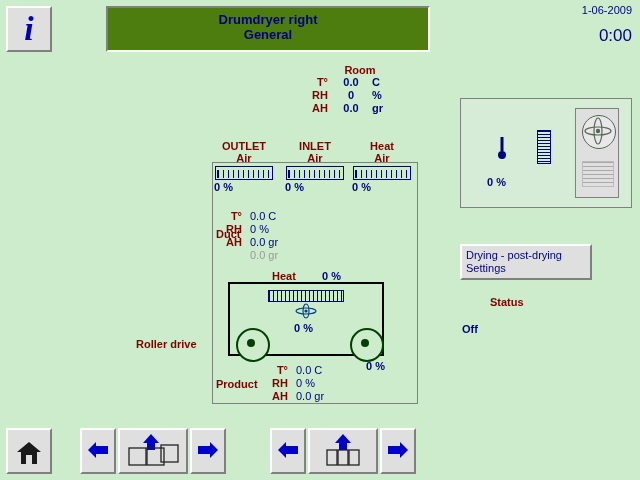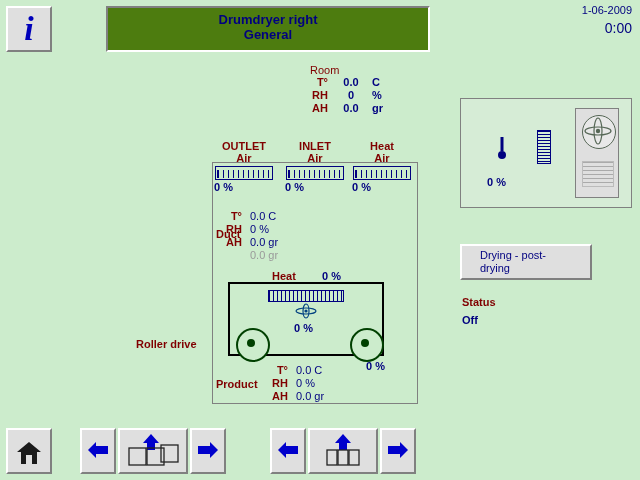--- a/index.html
+++ b/index.html
@@ -45,29 +45,29 @@
     font-size:13px;
     padding-top:4px;
   }
   #title-box .l2{font-weight:bold;font-size:13px;}
 
   
   #datetime{
     right:8px;top:4px;text-align:right;
     color:#000080;font-size:11px;
   }
-  #datetime .time{font-size:14px;margin-top:4px;}
+  #datetime .time{font-size:17px;margin-top:10px;}
 
   
   #room-block{left:300px;top:64px;width:120px;}
   .rowline{display:flex;justify-content:flex-start;line-height:13px;}
   .lbl{width:28px;text-align:right;font-weight:bold;color:#800000;}
   .val{width:34px;text-align:center;padding-left:6px;color:#000080;font-weight:bold;}
   .unit{padding-left:4px;color:#000080;font-weight:bold;}
-  #room-title{font-weight:normal;color:#800000;width:100px;margin-left:10px;}
+  #room-title{text-align:center;font-weight:bold;color:#800000;width:100px;margin-left:10px;}
 
   
   #process-frame{
     left:212px;top:162px;width:206px;height:242px;
     border:1px solid #808080;
     background:transparent;
     box-sizing:border-box;
   }
 
   .air-col{position:absolute;width:64px;text-align:center;}
@@ -160,28 +160,28 @@
   }
   #right-pct{position:absolute;left:487px;top:176px;font-weight:bold;color:#000080;}
 
   
   #settings-box{
     left:460px;top:244px;width:132px;height:36px;
     background:#dfdfdf;
     border:2px solid #808080;
     border-top-color:#ffffff;border-left-color:#ffffff;
     box-sizing:border-box;
-    padding:3px 18px;
+    padding:3px 4px;
     color:#000080;
     line-height:13px;
   }
 
   #status-block{left:462px;top:296px;}
-  #status-title{font-weight:bold;color:#800000;}
-  #status-value{color:#000080;font-weight:bold;margin-top:6px;}
+  #status-title{font-weight:bold;color:#800000;margin-left:28px;}
+  #status-value{color:#000080;font-weight:bold;margin-top:15px;}
 
   
   .btn{
     position:absolute;bottom:6px;height:46px;
     background:#dfdfdf;
     border:2px solid #808080;
     border-top-color:#ffffff;border-left-color:#ffffff;
     box-sizing:border-box;
   }
   #home-btn{left:6px;width:46px;}
@@ -316,20 +316,21 @@
     <ellipse cx="22" cy="22" rx="4" ry="13" fill="none" stroke="#556655" stroke-width="1.2"></ellipse>
     <ellipse cx="22" cy="22" rx="13" ry="4" fill="none" stroke="#556655" stroke-width="1.2"></ellipse>
     <circle cx="22" cy="22" r="2.2" fill="#556655"></circle>
   </svg>
   <div class="grill"></div>
 </div>
 <div id="right-pct">0 %</div>
 
 <div class="abs" id="settings-box">
   <div>Drying - post-drying</div>
+  <div>Settings</div>
 </div>
 
 <div class="abs" id="status-block">
   <div id="status-title">Status</div>
   <div id="status-value">Off</div>
 </div>
 
 <div class="btn" id="home-btn">
   <svg class="arrow" width="28" height="26" viewBox="0 0 28 26">
     <polygon points="14,2 26,12 22,12 22,24 6,24 6,12 2,12" fill="#1a1a1a"></polygon>

